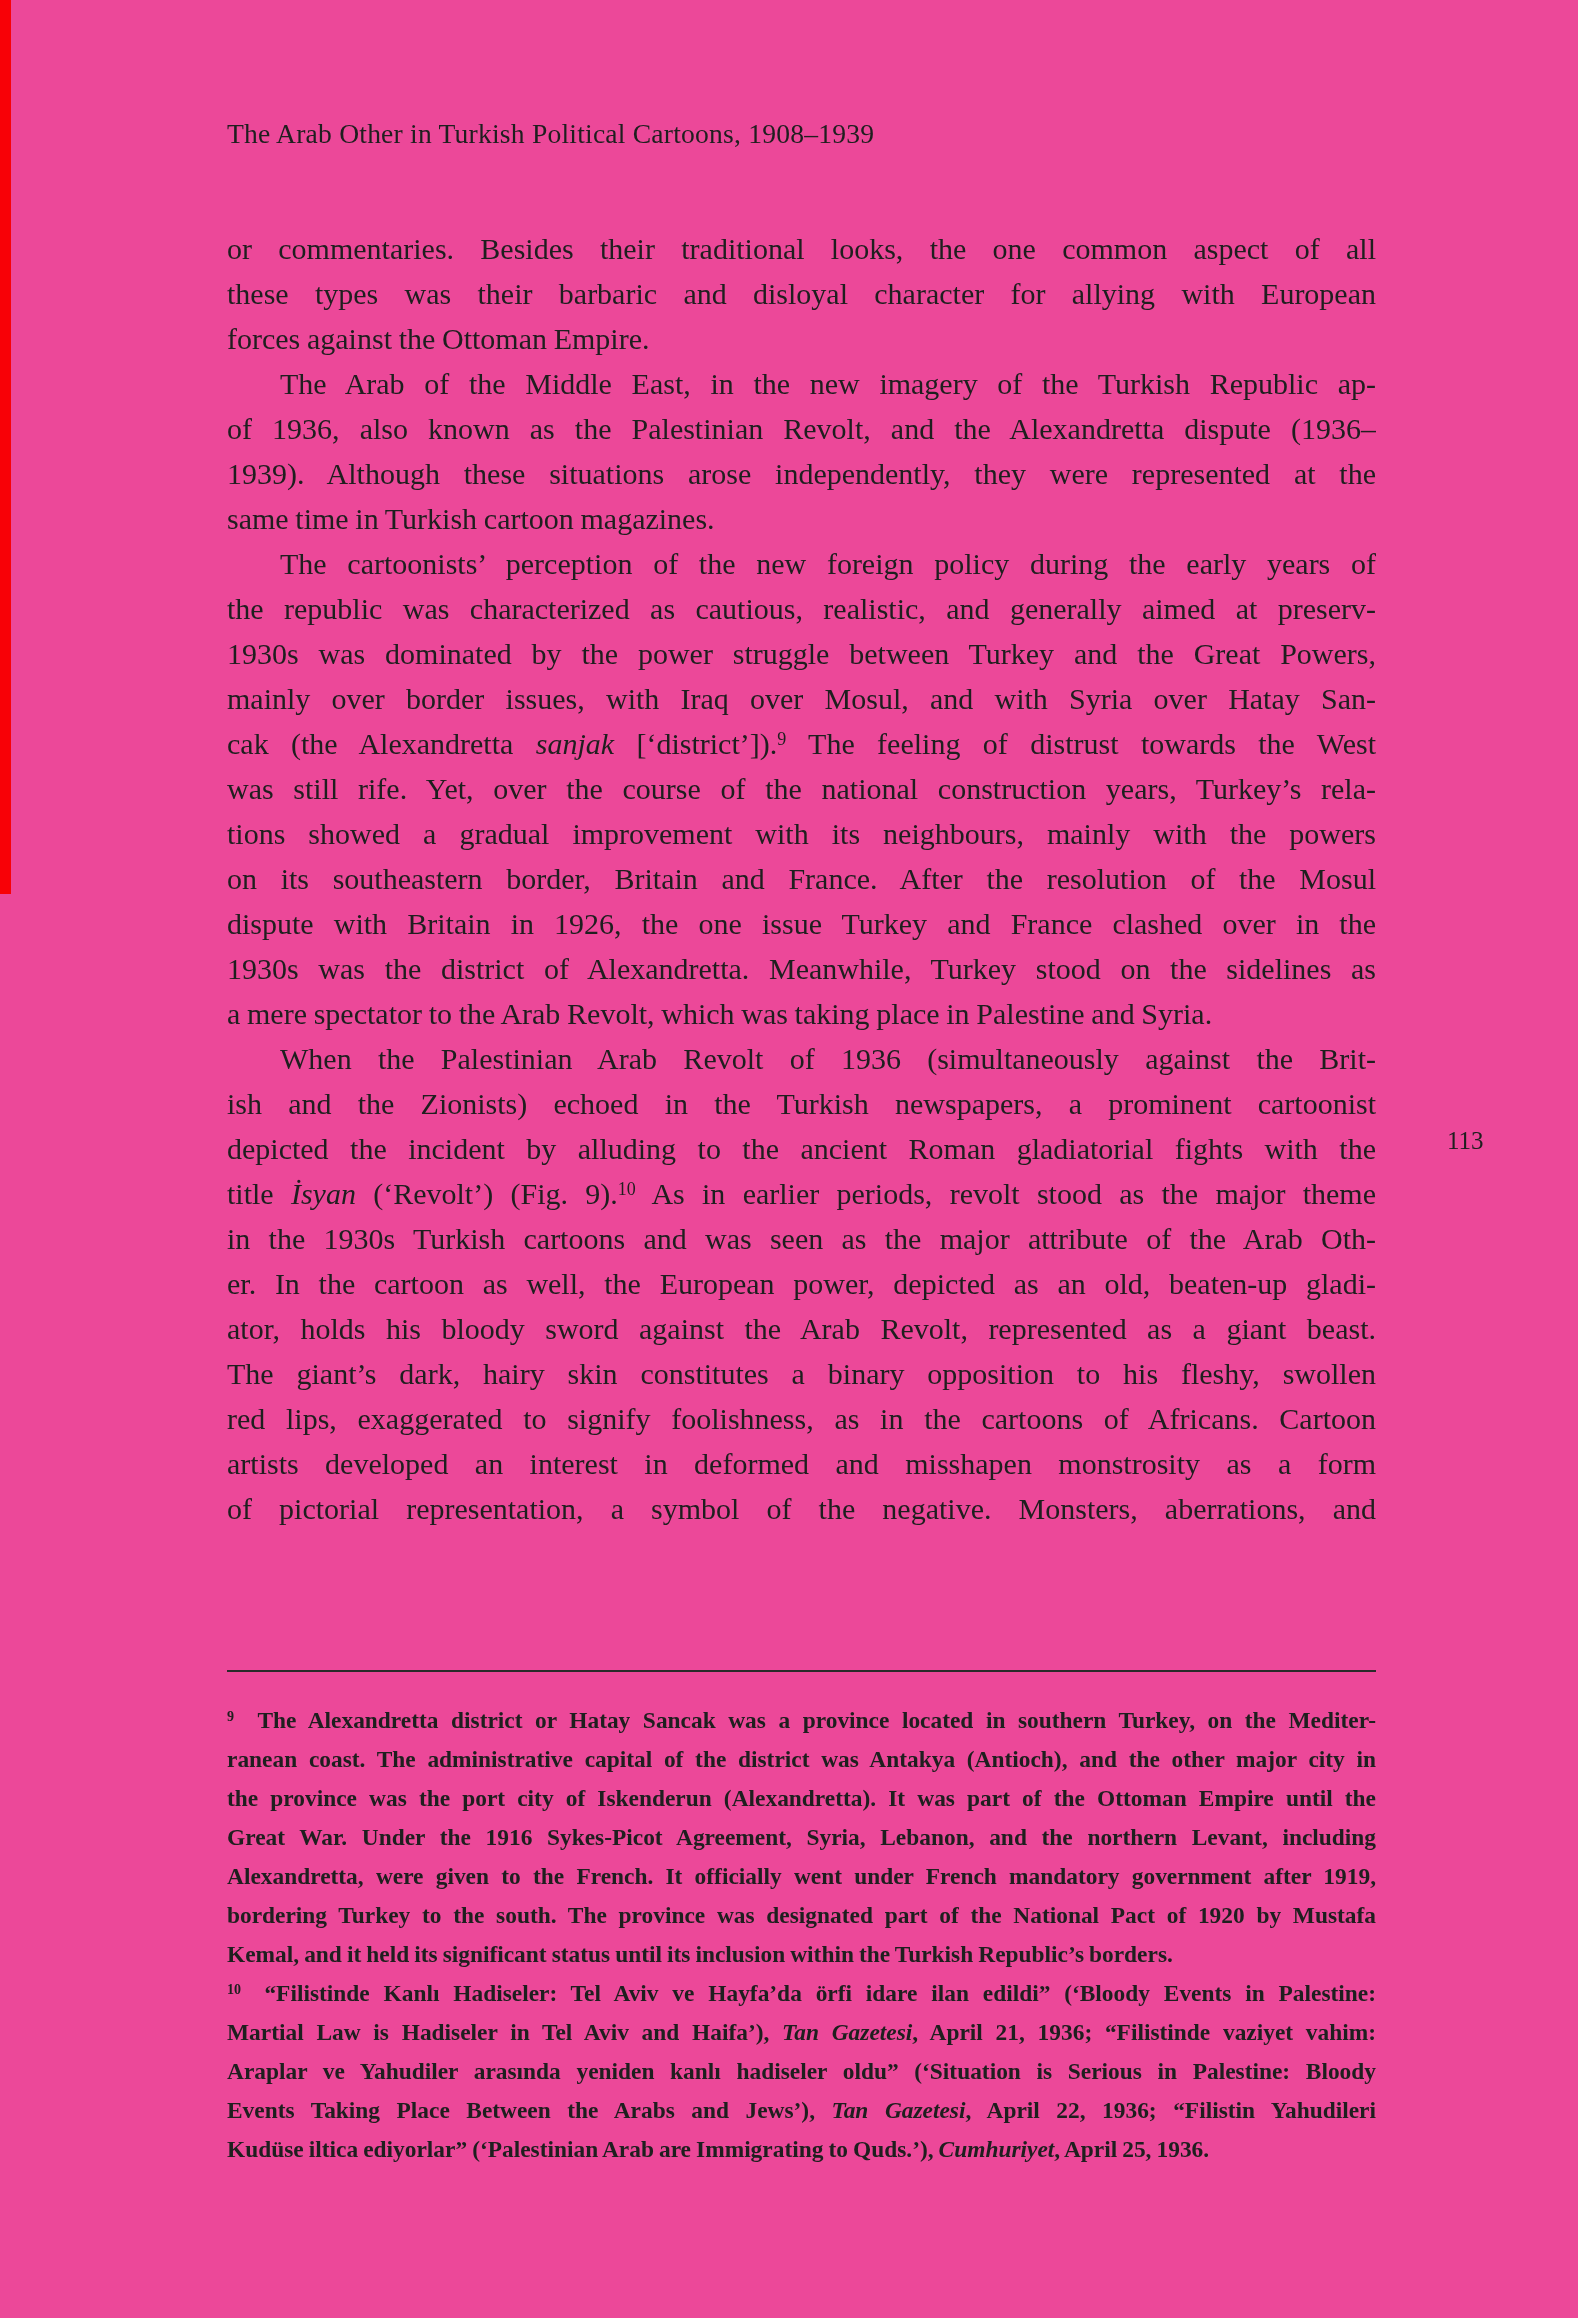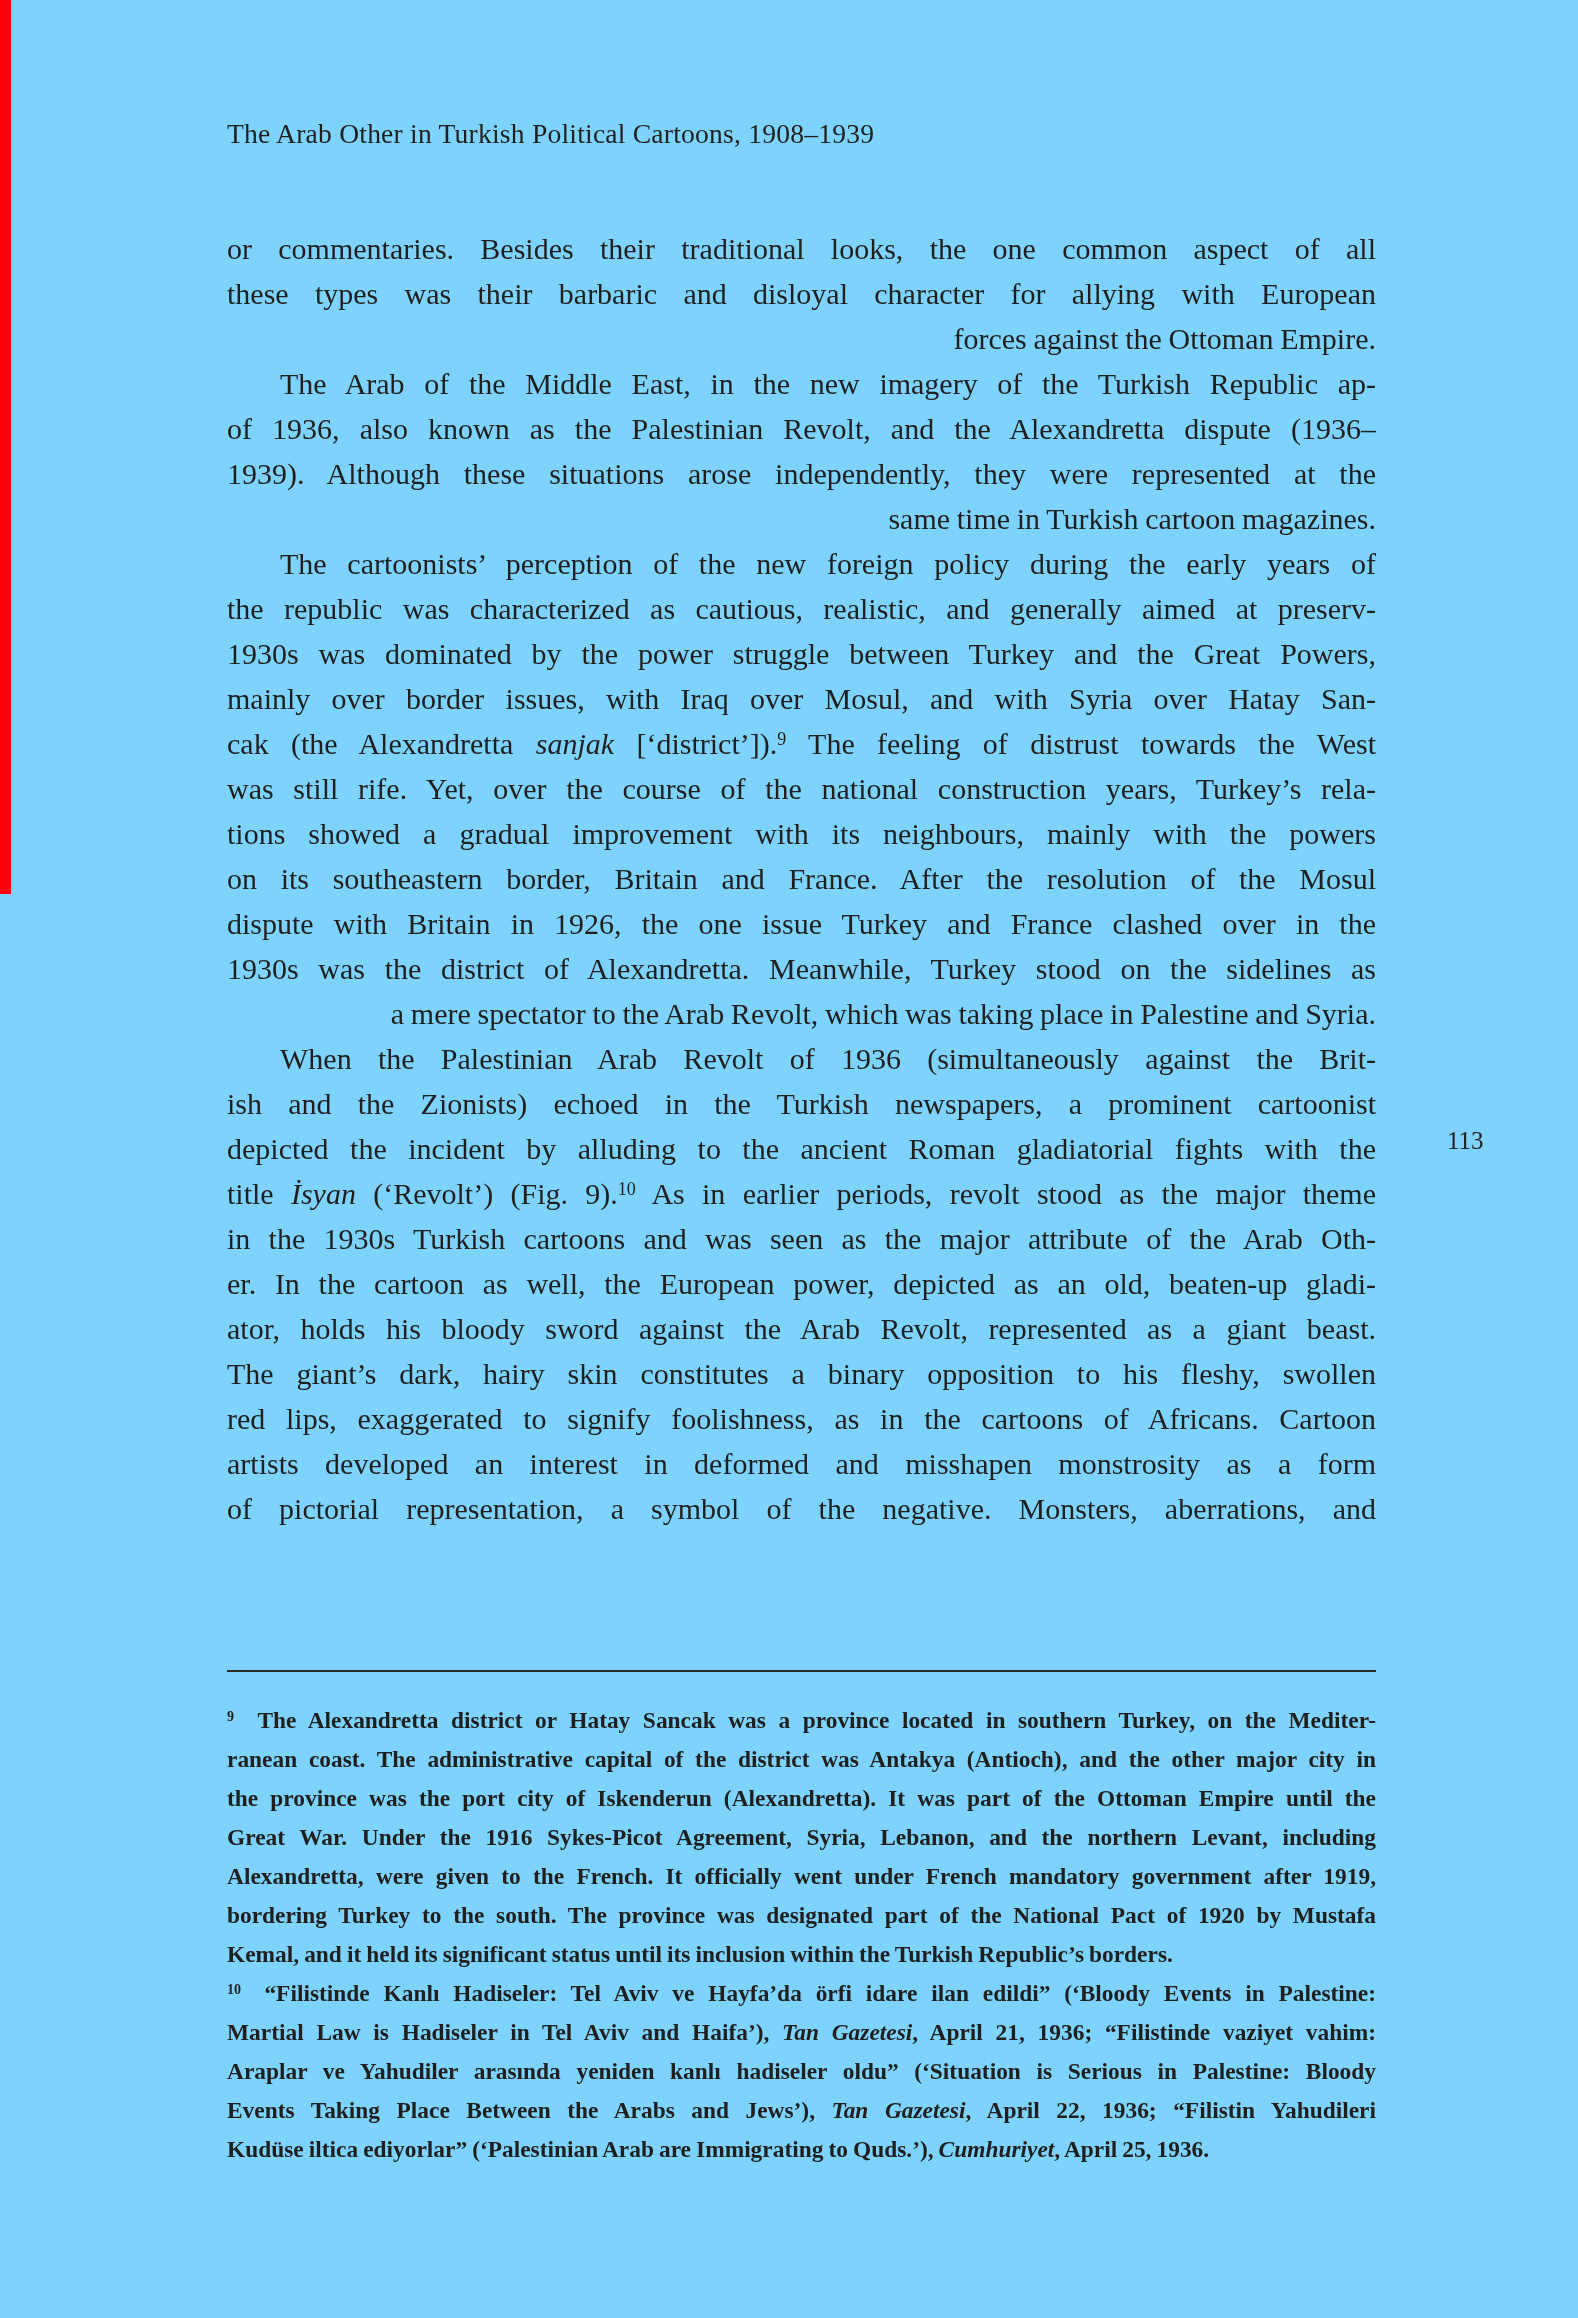--- a/index.html
+++ b/index.html
@@ -1,26 +1,26 @@
 <!DOCTYPE html>
 <html style="font-size:13.4px"><head>
 <meta charset="utf-8">
 <style>
   html,body{margin:0;padding:0;background:#ffffff;}
-  .page{position:relative;width:1579px;height:2319px;background:#7dd3fc;overflow:hidden;
+  .page{position:relative;width:1579px;height:2319px;background:#ec4899;overflow:hidden;
         font-family:"Liberation Serif","DejaVu Serif",serif;color:#1f1f1f;}
   .accent-bar{position:absolute;left:0;top:0;width:11px;height:894px;}
   .running-header{position:absolute;left:227px;top:115px;width:1149px;height:37px;
         font-size:27.6px;line-height:37px;letter-spacing:0.2px;white-space:nowrap;}
   .body-text{position:absolute;left:227px;top:226px;width:1149px;}
   .footnote-rule{position:absolute;left:227px;top:1670px;width:1149px;height:1.7px;background:#2a2a2a;}
   .footnotes{position:absolute;left:227px;top:1701px;width:1149px;font-weight:bold;}
   .page-number{position:absolute;left:1447px;top:1124px;font-size:25px;line-height:33px;}
   .bline{position:relative;height:45px;line-height:45px;font-size:30px;overflow:hidden;
-        text-align:right;word-spacing:-0.8px;}
+        text-align:left;word-spacing:-0.8px;}
   .fline{position:relative;height:39px;line-height:39px;font-size:23.4px;overflow:hidden;
         text-align:left;word-spacing:-0.8px;}
   .bline.j,.fline.j{text-align:justify;}
   .bline.j::after,.fline.j::after{content:"";display:inline-block;width:100%;height:0;}
   .ind{display:inline-block;width:53px;}
   .it{font-style:italic;}
   .sup{font-size:0.6em;position:relative;top:-0.5em;line-height:0;}
 </style>
 </head>
 <body>

